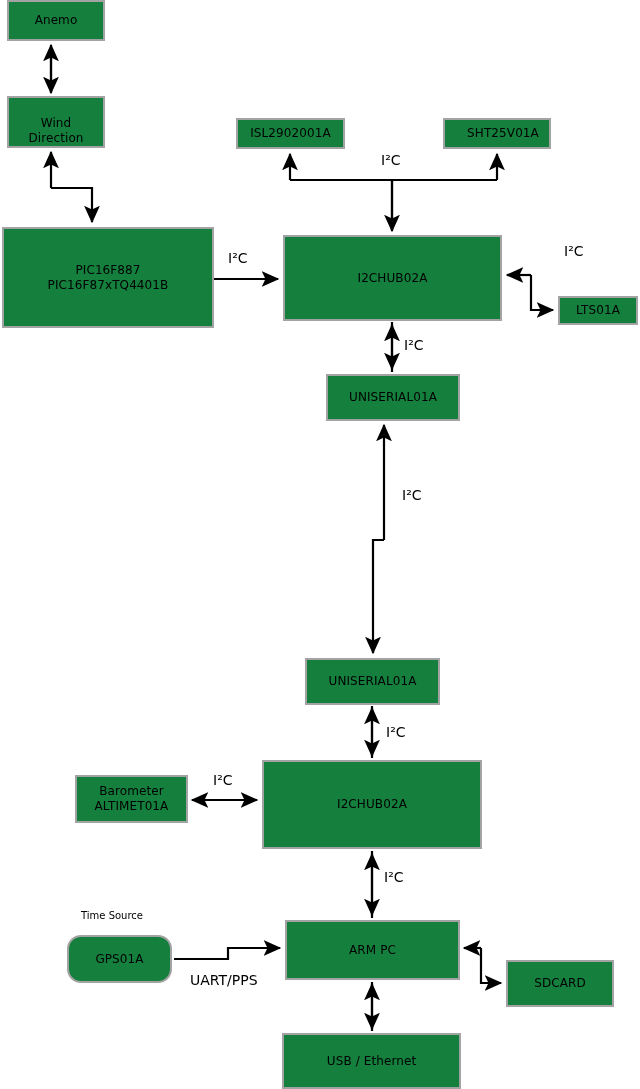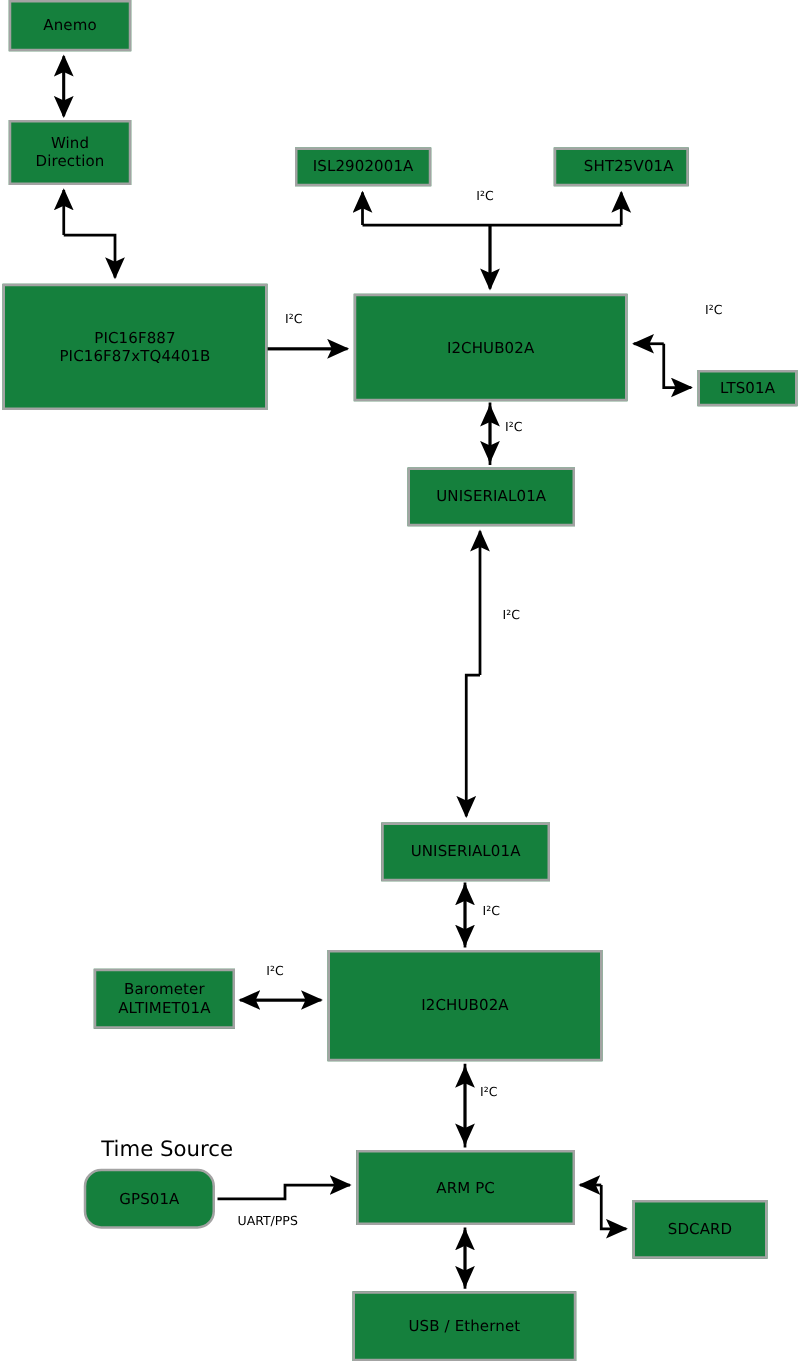--- a/index.html
+++ b/index.html
@@ -22,29 +22,29 @@
     text-align:center;
     color:#000000;
     font-size:12px;
     line-height:1.25;
     letter-spacing:0.1px;
     z-index:2;
   }
   .node .lbl{display:block;white-space:pre-line;padding:0 3px;}
   .edge-label{
     position:absolute;
-    font-size:10px;
+    font-size:14px;
     color:#000000;
     background:transparent;
     z-index:3;
     white-space:nowrap;
   }
   .free-label{
     position:absolute;
-    font-size:17px;
+    font-size:10px;
     color:#000000;
     z-index:3;
     white-space:nowrap;
   }
 </style>
 </head>
 <body>
 
 <div id="diagram">
 
@@ -95,21 +95,21 @@
 
       <line x1="372" y1="982" x2="372" y2="1029" marker-end="url(#ah)"></line>
       <line x1="372" y1="1031" x2="372" y2="984" marker-end="url(#ah)"></line>
     </g>
   </svg>
 
   <div class="node" style="left:7px;top:0px;width:98px;height:41px;">
     <span class="lbl">Anemo</span>
   </div>
 
-  <div class="node" style="left:7px;top:96px;width:98px;height:52px;">
+  <div class="node" style="left:7px;top:96px;width:98px;height:52px;align-items:flex-end;">
     <span class="lbl">Wind
 Direction</span>
   </div>
 
   <div class="node" style="left:2px;top:227px;width:212px;height:101px;">
     <span class="lbl">PIC16F887
 PIC16F87xTQ4401B</span>
   </div>
 
   <div class="node" style="left:236px;top:118px;width:109px;height:31px;">

